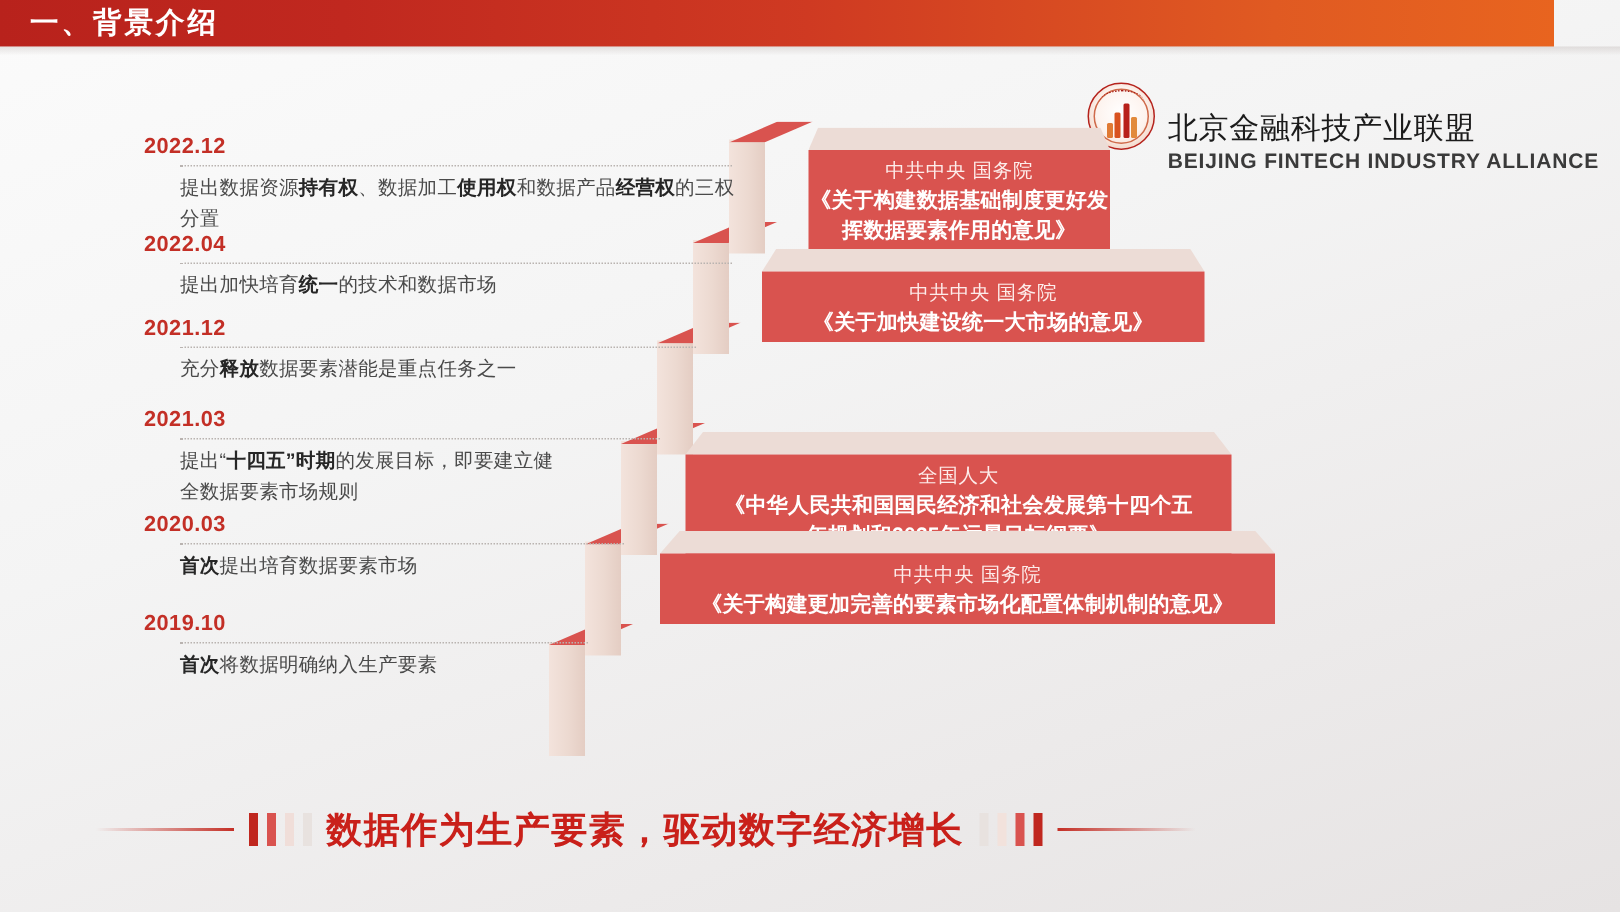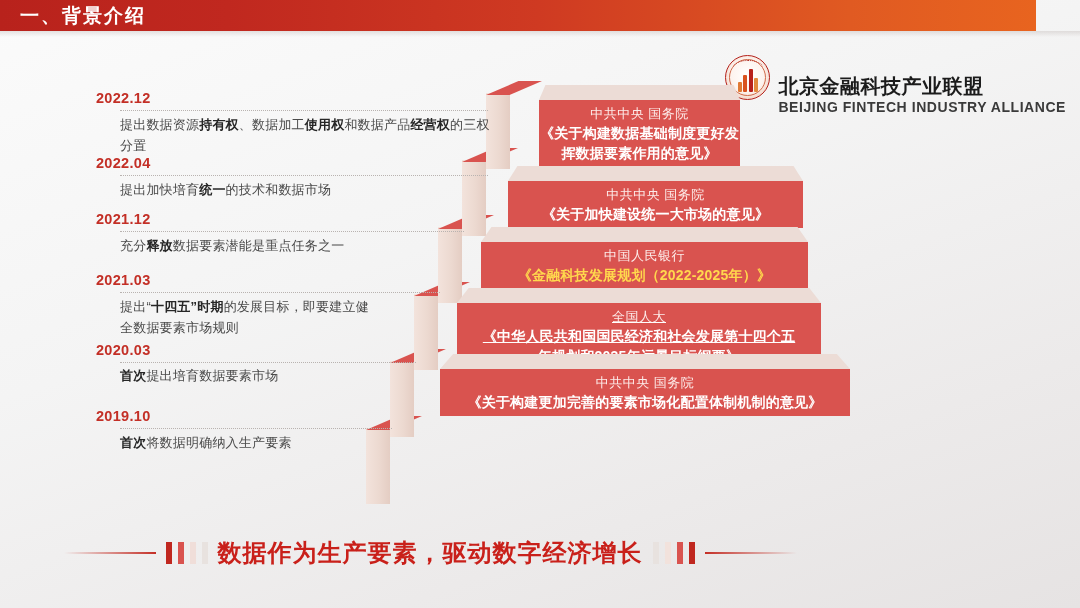--- a/index.html
+++ b/index.html
@@ -66,21 +66,21 @@
   #logo-mark .bars i:nth-child(2) { height: 17px; background:#d9521f; }
   #logo-mark .bars i:nth-child(3) { height: 23px; background:#b8211b; }
   #logo-mark .bars i:nth-child(4) { height: 14px; background:#e28a3c; }
   #logo-mark .arcTop {
     position:absolute; left:50%; top:4px; transform:translateX(-50%);
     width:30px; height:8px;
     border-top:1.5px dotted #a81d18; border-radius:50%/100% 100% 0 0;
   }
   #logo-text { display: flex; flex-direction: column; line-height: 1; }
   #logo-cn {
-    font-size: 20px; font-weight: bold; color: #1b1b1b;
+    font-size: 20px; font-weight: normal; color: #1b1b1b;
     letter-spacing: 0.5px; white-space: nowrap; margin-top: 36px;
   }
   #logo-en {
     margin-top: 4px;
     font-size: 14px; font-weight: bold; color: #3a3a3a;
     letter-spacing: 0.55px; white-space: nowrap;
   }
 
   
   #timeline { position: absolute; left: 0; top: 0; width: 470px; height: 520px; }
@@ -224,21 +224,21 @@
 
     <div class="tl-entry" style="top:272px; left:96px; width:374px;">
       <div class="tl-year">2021.03</div>
       <div class="tl-dots" style="top:20px; width:320px;"></div>
       <div class="tl-desc" style="top:24px; left:24px; width:260px;">提出“<b>十四五”时期</b>的发展目标，即要建立健全数据要素市场规则</div>
     </div>
 
     <div class="tl-entry" style="top:342px; left:96px; width:374px;">
       <div class="tl-year">2020.03</div>
       <div class="tl-dots" style="top:20px; width:296px;"></div>
-      <div class="tl-desc" style="top:24px; left:24px; width:372px;font-family:Liberation Mono, monospace;"><b>首次</b>提出培育数据要素市场</div>
+      <div class="tl-desc" style="top:24px; left:24px; width:372px;"><b>首次</b>提出培育数据要素市场</div>
     </div>
 
     <div class="tl-entry" style="top:408px; left:96px; width:374px;">
       <div class="tl-year">2019.10</div>
       <div class="tl-dots" style="top:20px; width:272px;"></div>
       <div class="tl-desc" style="top:24px; left:24px; width:372px;"><b>首次</b>将数据明确纳入生产要素</div>
     </div>
 
   </div>
 
@@ -254,31 +254,24 @@
     </div>
 
     <div class="step" style="left:508px; top:166px; width:295px; height:62px;">
       <div class="cap"></div>
       <div class="body" style="height:47px;">
         <div class="org">中共中央 国务院</div>
         <div class="doc">《关于加快建设统一大市场的意见》</div>
       </div>
     </div>
 
-    <div class="step" style="left:481px; top:227px; width:327px; height:62px;">
-      <div class="cap"></div>
-      <div class="body" style="height:47px;">
-        <div class="org">中国人民银行</div>
-        <div class="doc gold" style="color: rgb(255, 216, 77);">《金融科技发展规划（2022-2025年）》</div>
-      </div>
-    </div>
 
     <div class="step" style="left:457px; top:288px; width:364px; height:81px;">
       <div class="cap"></div>
-      <div class="body" style="height:66px;text-decoration:underline;">
+      <div class="body" style="height:66px;">
         <div class="org">全国人大</div>
         <div class="doc">《中华人民共和国国民经济和社会发展第十四个五</div>
         <div class="doc">年规划和2035年远景目标纲要》</div>
       </div>
     </div>
 
     <div class="step" style="left:440px; top:354px; width:410px; height:62px;">
       <div class="cap"></div>
       <div class="body" style="height:47px;">
         <div class="org">中共中央 国务院</div>

